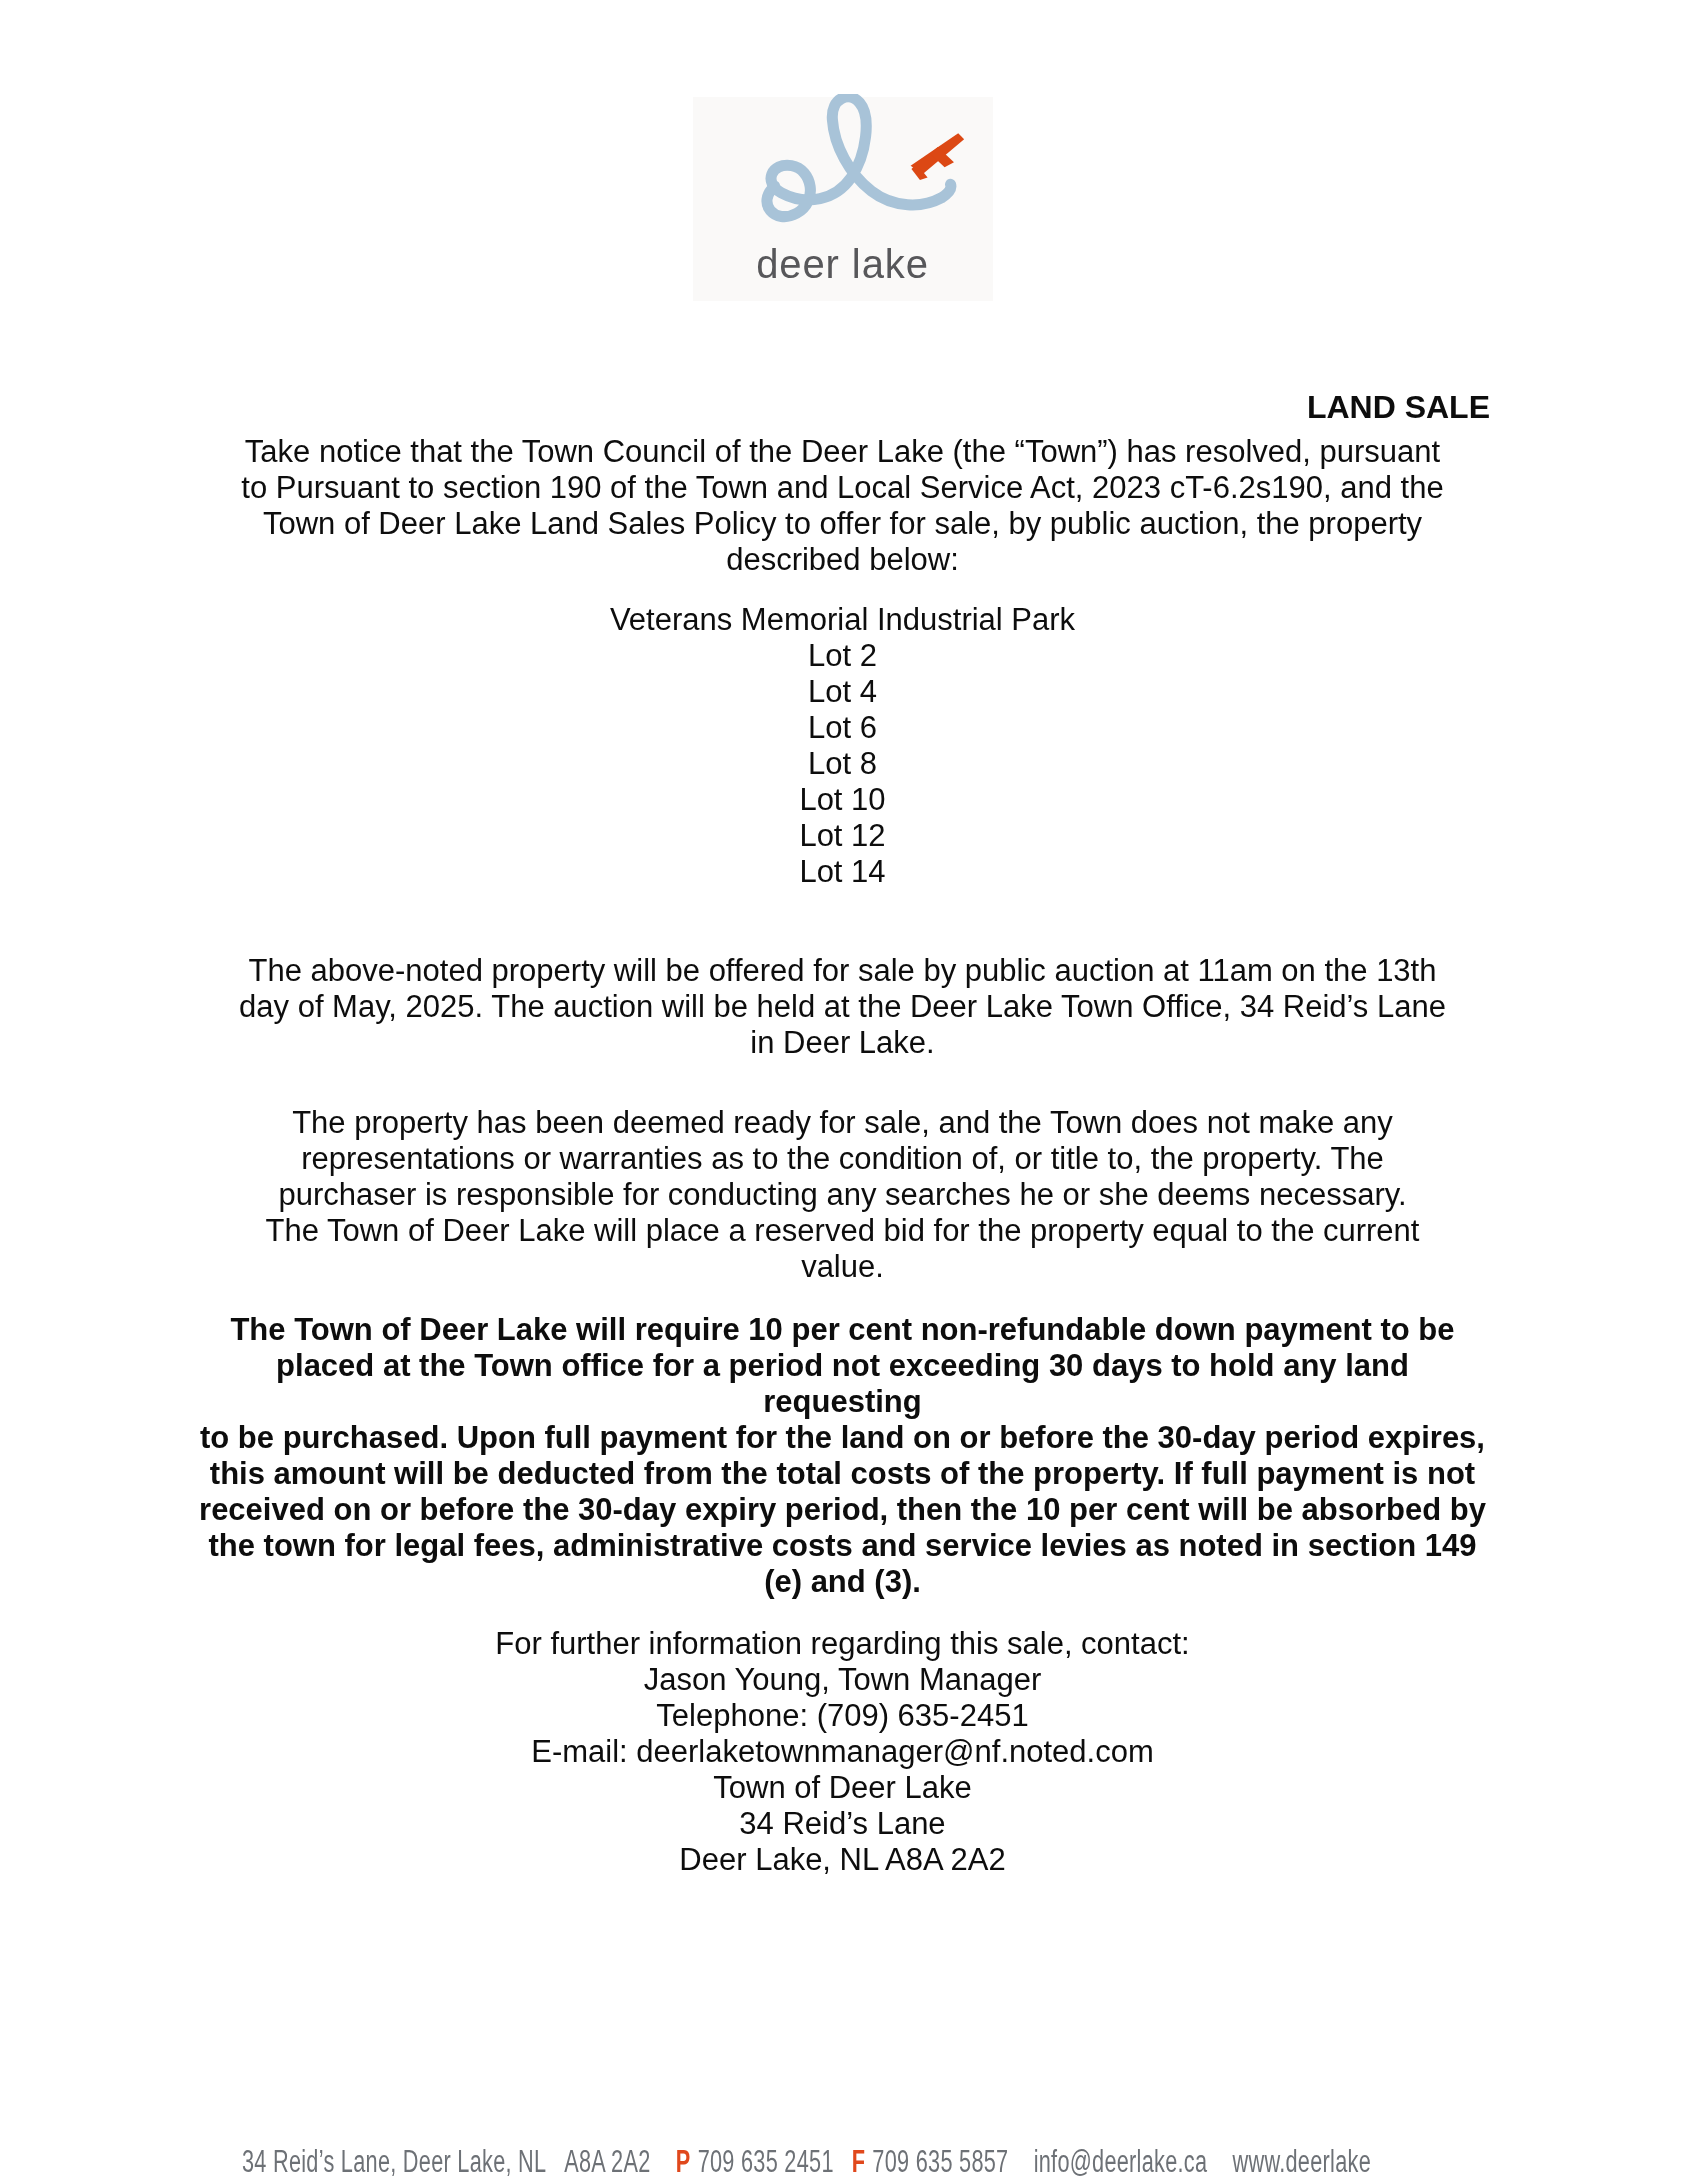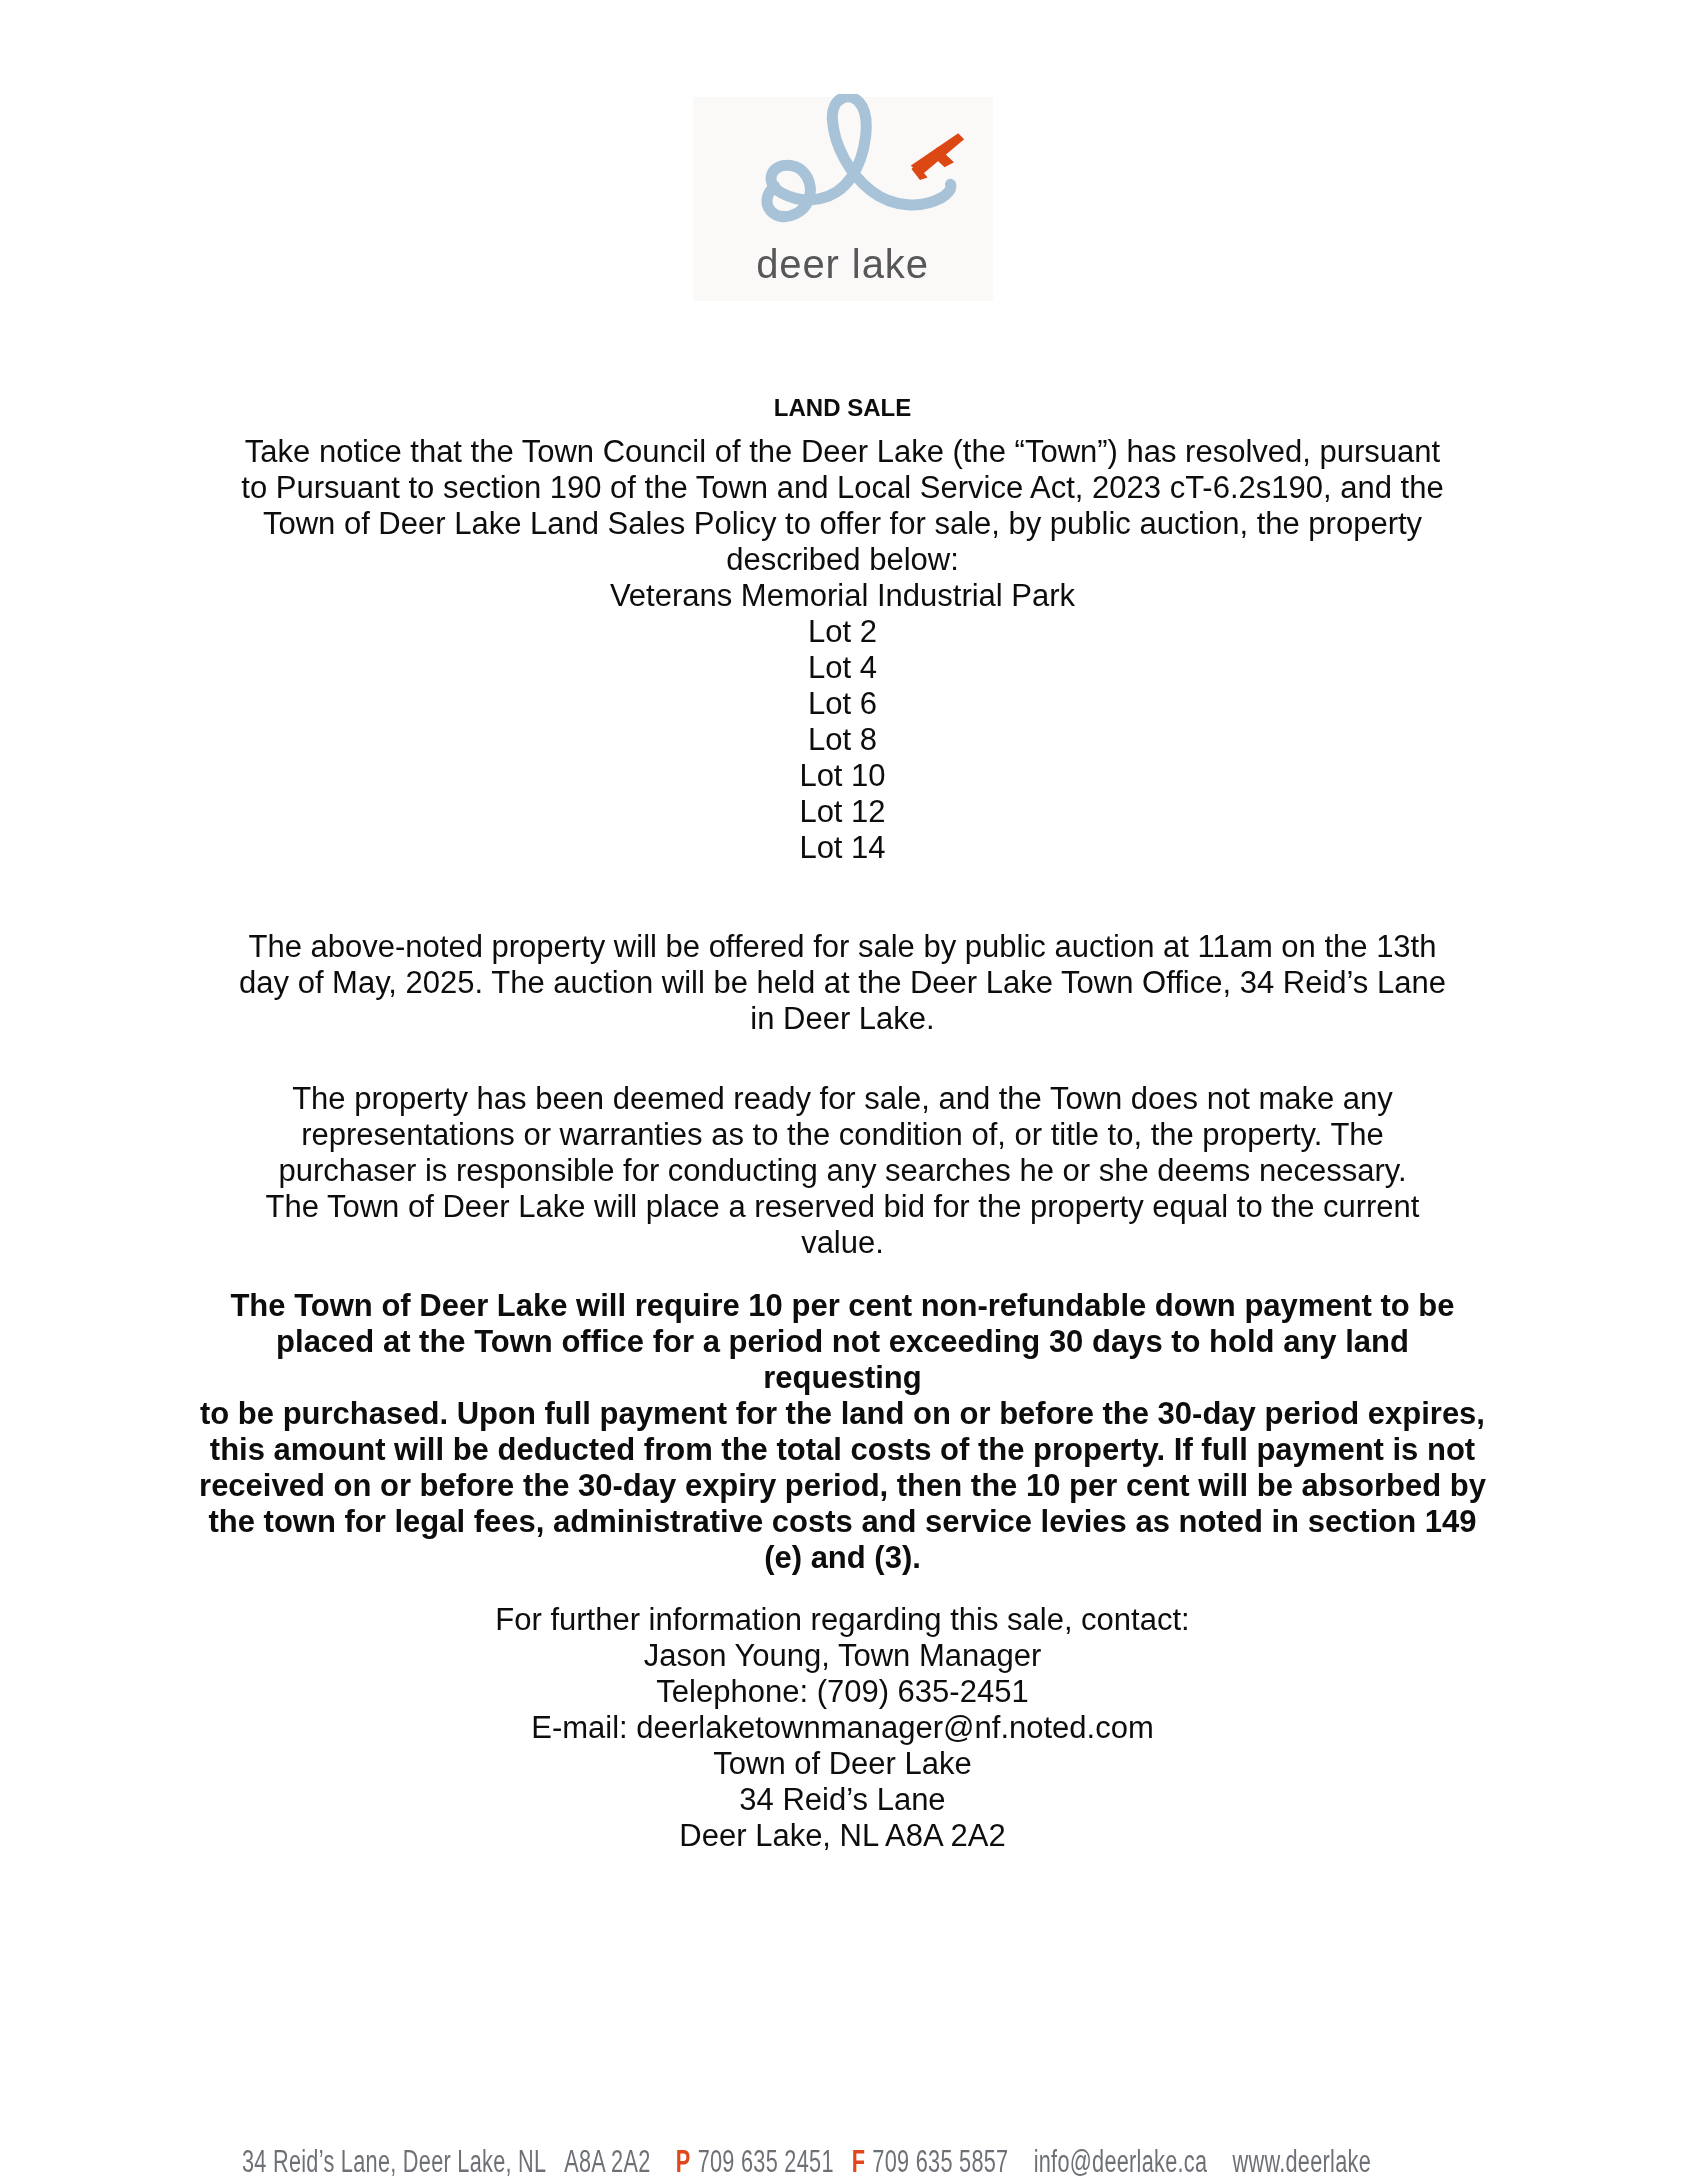--- a/index.html
+++ b/index.html
@@ -20,23 +20,23 @@
     position:absolute; left:0; right:0; bottom:6.8px;
     text-align:center; font-size:40px; line-height:60px;
     color:#57575a; letter-spacing:0.9px;
   }
 
   
   .doc {
     width:1295px; margin:0 auto; text-align:center;
     font-size:31px; line-height:36px;
   }
-  .doc-title { margin:87px 0 6.8px; font-size:24px; line-height:39px; font-weight:bold; }
+  .doc-title { margin:87px 0 6.8px; font-size:32px; line-height:39px; font-weight:bold;text-align:right; }
   .para { white-space:pre-line; }
-  .lots { }
+  .lots { margin-top:24px; }
   .lots div { line-height:36px; }
   #auction-para   { margin-top:63px; }
   #condition-para { margin-top:44px; }
   #payment-para   { margin-top:27px;font-weight:bold; }
   .contact { margin-top:26.4px; }
   .contact div { line-height:36px; }
 
   
   .footer {
     position:absolute; top:2048px; left:0; width:100%;

